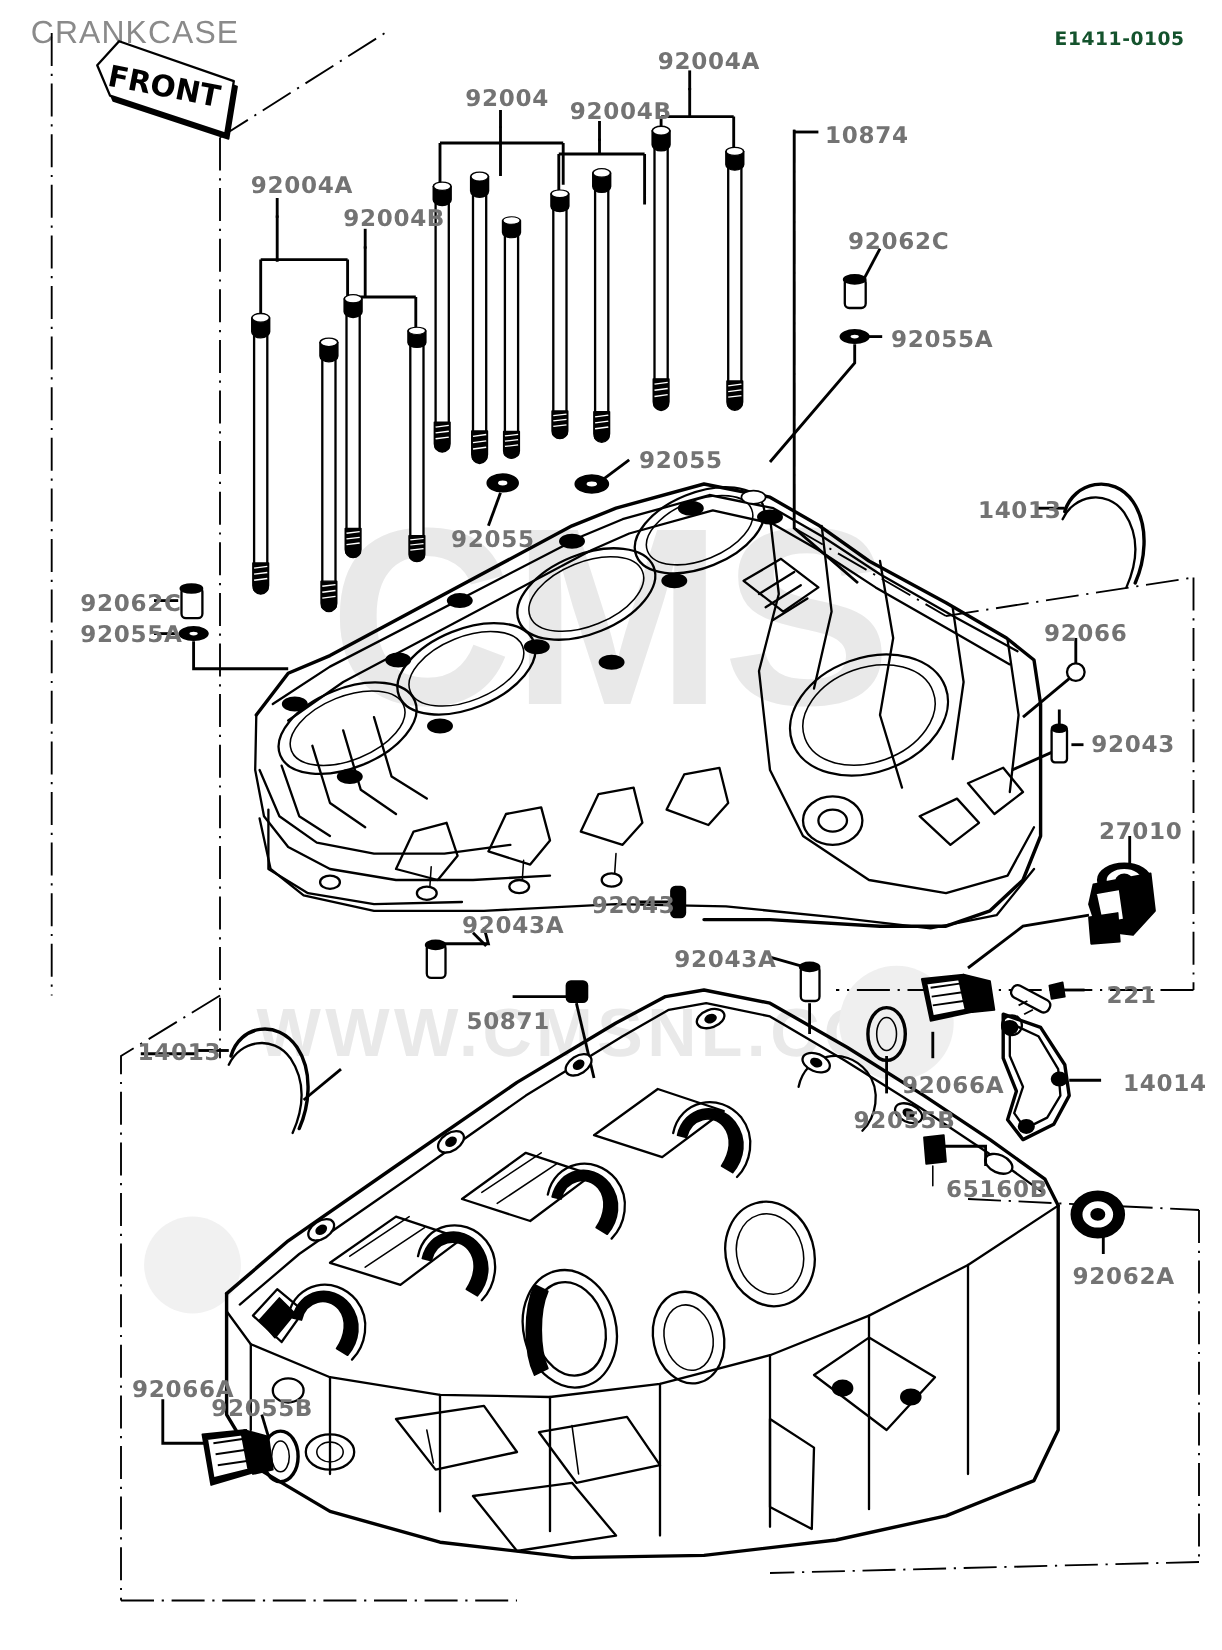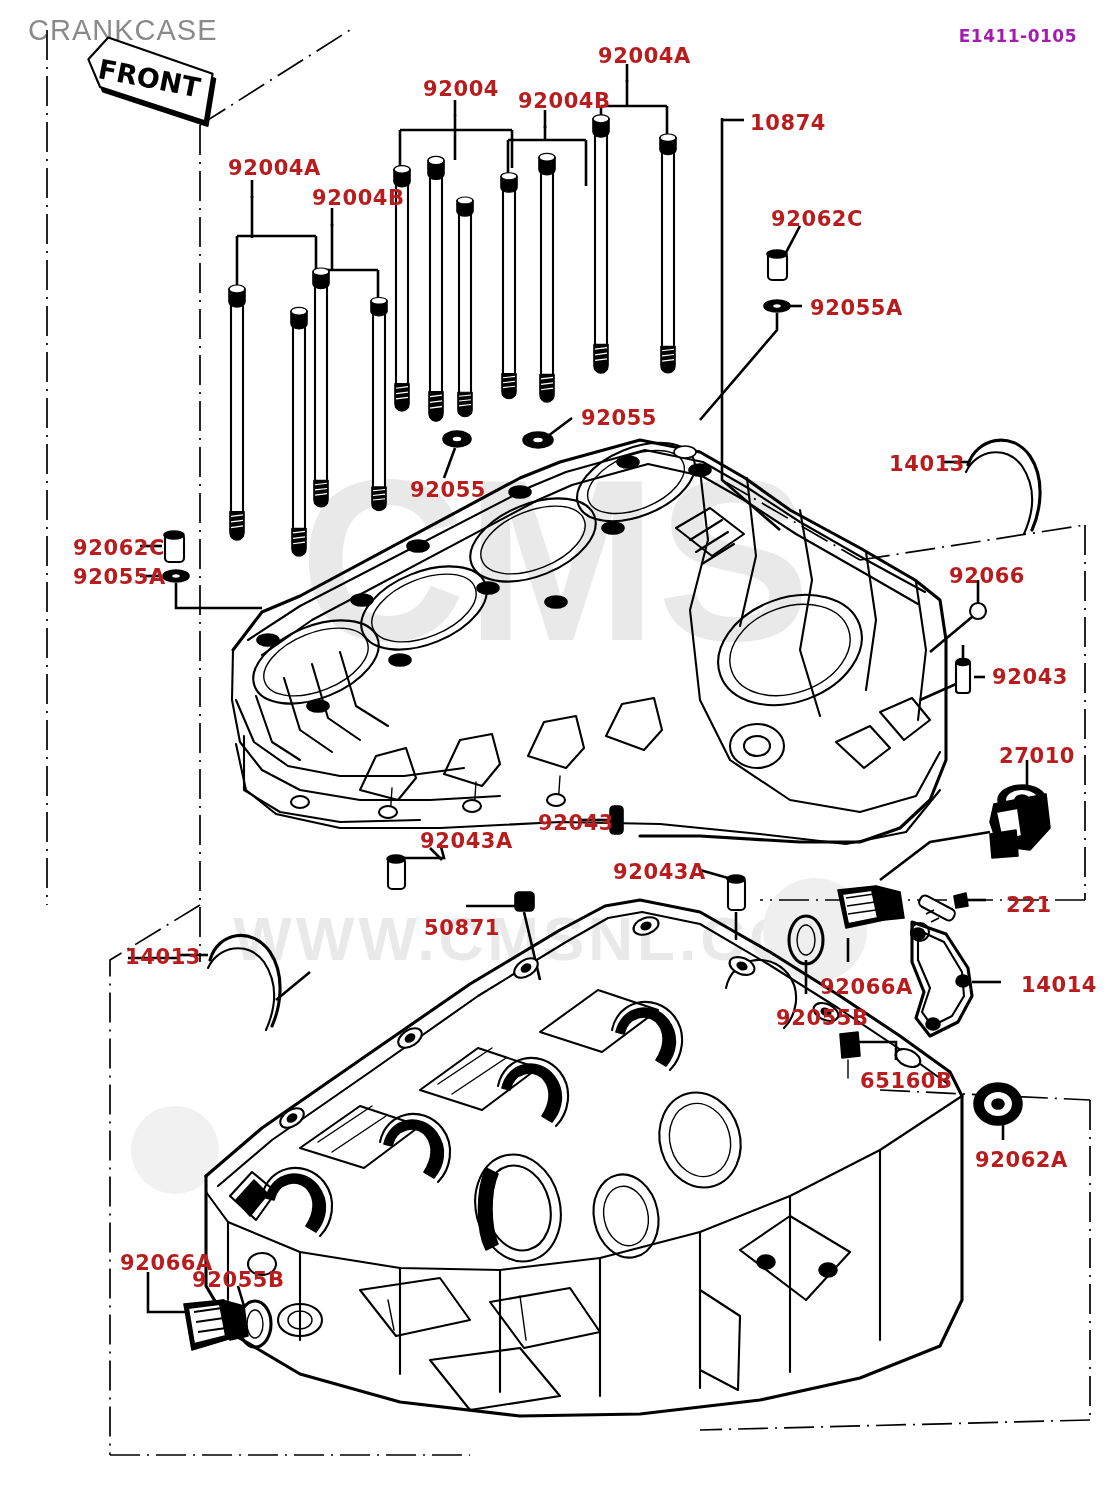--- a/index.html
+++ b/index.html
@@ -3,23 +3,23 @@
 <meta charset="utf-8">
 <style>
   html,body{margin:0;padding:0;background:#fff;}
   body{width:1111px;height:1500px;position:relative;overflow:hidden;
        font-family:"Liberation Sans","DejaVu Sans",sans-serif;}
   #stage{position:absolute;inset:0;width:1111px;height:1500px;}
   .abs{position:absolute;text-align:center;}
   
   .sheet-title{left:28px;top:14px;font-size:29px;letter-spacing:1px;color:#8a8a8a;
                font-family:"Liberation Sans",sans-serif;font-weight:400;}
-  .sheet-code{right:34px;top:26px;font-size:17px;font-weight:bold;color:#a21caf;
+  .sheet-code{right:34px;top:26px;font-size:17px;font-weight:bold;color:#14532d;
               letter-spacing:0.5px;font-family:"DejaVu Sans",sans-serif;}
-  .plabel{font-size:21px;font-weight:bold;color:#b91c1c;letter-spacing:0.6px;
+  .plabel{font-size:21px;font-weight:bold;color:#737373;letter-spacing:0.6px;
           font-family:"DejaVu Sans",sans-serif;white-space:nowrap;line-height:1;}
   .footer{left:0;right:0;bottom:14px;text-align:center;color:#cc0000;
           font-size:39px;font-family:"Liberation Sans",sans-serif;
           letter-spacing:0.2px;}
   svg{position:absolute;left:0;top:0;}
   .wm{font-family:"Liberation Sans",sans-serif;fill:#e9e9e9;font-weight:bold;}
 </style>
 </head>
 <body>
 

